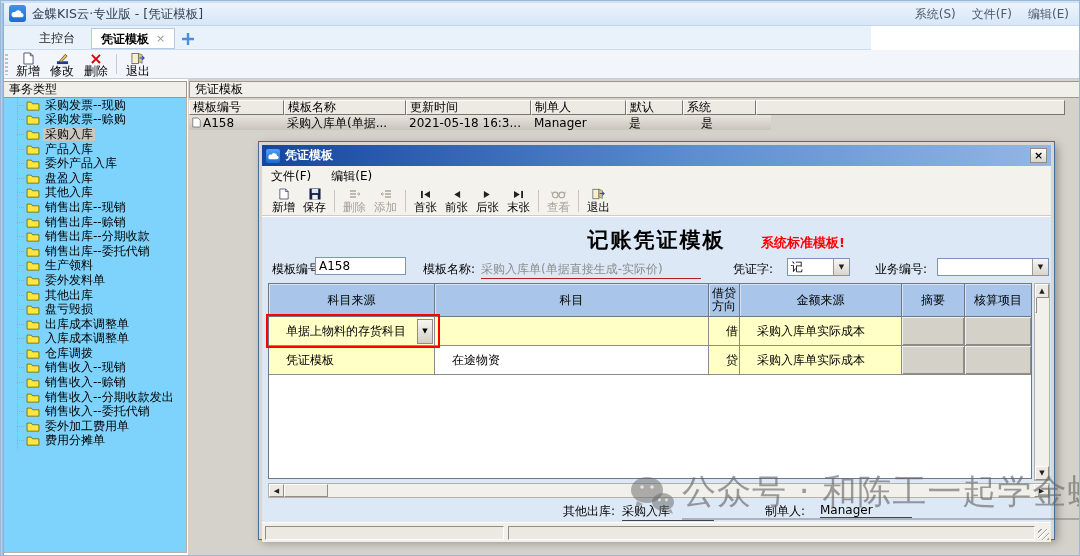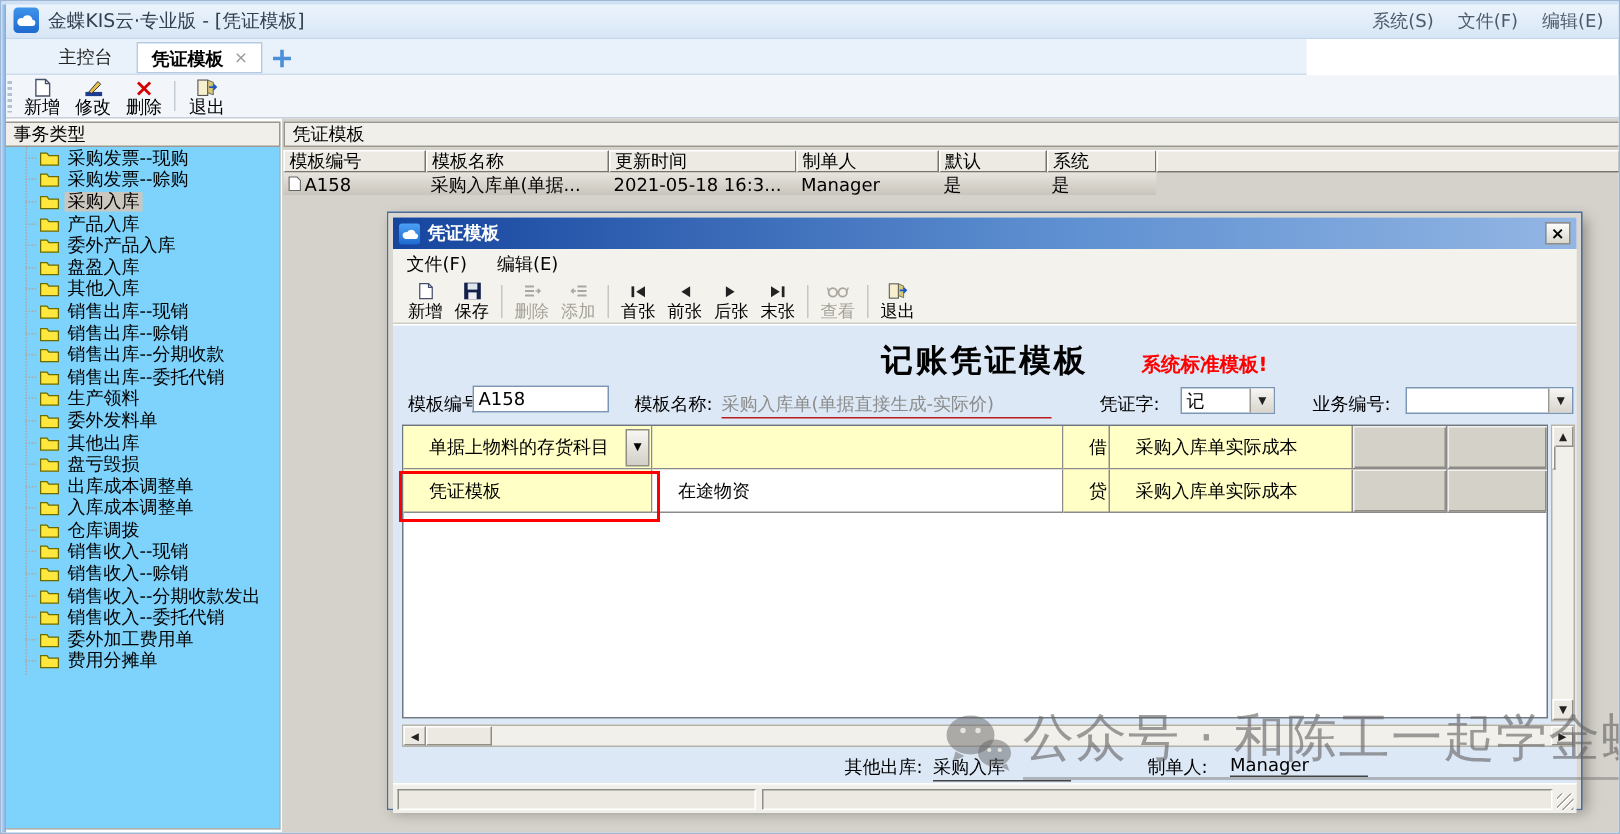--- a/index.html
+++ b/index.html
@@ -379,21 +379,21 @@
       </div>
     </div>
 
   <div class="main-area">
     <div class="list-header-bar">凭证模板</div>
     <div class="list-head">
       <span class="lh-cell" style="width:95px">模板编号</span>
       <span class="lh-cell" style="width:122px">模板名称</span>
       <span class="lh-cell" style="width:125px">更新时间</span>
       <span class="lh-cell" style="width:95px">制单人</span>
-      <span class="lh-cell" style="width:72px">默认</span>
+      <span class="lh-cell" style="width:57px">默认</span>
       <span class="lh-cell" style="width:73px">系统</span>
       <span class="lh-cell" style="width:309px"></span>
     </div>
     <div class="list-row">
       <span class="lr-cell" style="width:95px">
         <svg width="9" height="11" viewBox="0 0 12 14">
             <path d="M1 1 h7 l3 3 v9 h-10 z" fill="#fff" stroke="#666"></path>
           </svg>
         <span>A158</span>
       </span>
@@ -532,20 +532,28 @@
         <span class="val">记</span>
         <span class="dd">▼</span>
       </span>
       <span class="flabel" style="left:613px; top:44px">业务编号:</span>
       <span class="combo" style="left:675px; top:41px; width:112px">
         <span class="val"></span>
         <span class="dd">▼</span>
       </span>
 
       <div class="grid">
+        <div class="g-header">
+          <span class="g-hcell" style="width:166px">科目来源</span>
+          <span class="g-hcell" style="width:274px">科目</span>
+          <span class="g-hcell" style="width:31px; padding:0 2px">借贷方向</span>
+          <span class="g-hcell" style="width:162px">金额来源</span>
+          <span class="g-hcell" style="width:63px">摘要</span>
+          <span class="g-hcell" style="width:66px; border-right:none">核算项目</span>
+        </div>
         <div class="g-row">
           <span class="g-cell yellow" style="width:166px">
             <span>单据上物料的存货科目</span>
             <span class="cell-dd">▼</span>
           </span>
           <span class="g-cell yellow" style="width:274px"></span>
           <span class="g-cell yellow" style="width:31px">借</span>
           <span class="g-cell yellow" style="width:162px">采购入库单实际成本</span>
           <span class="g-cell gray" style="width:63px"></span>
           <span class="g-cell gray" style="width:66px; border-right:none"></span>

